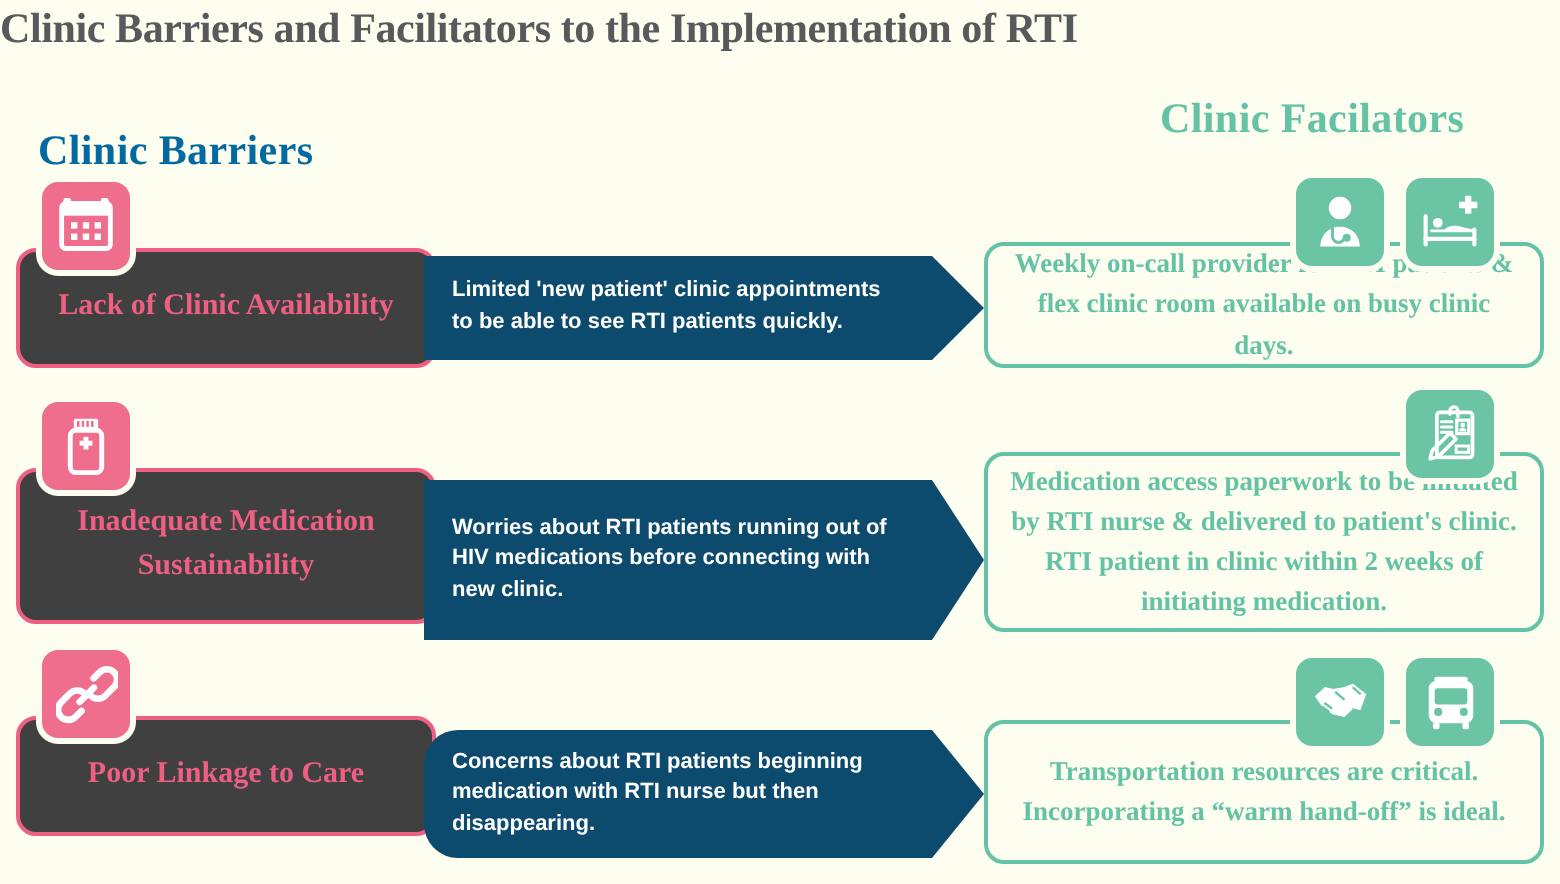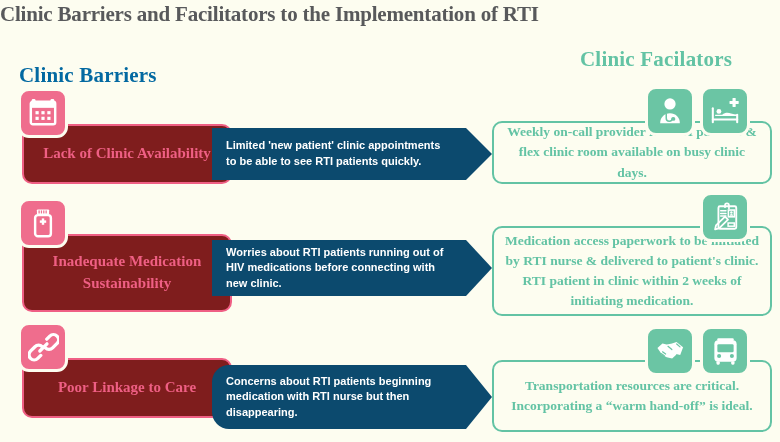--- a/index.html
+++ b/index.html
@@ -36,25 +36,24 @@
   .row1{top:86px;height:110px;}
   .row2{top:196px;height:126px;}
   .row3{top:322px;height:120px;}
 
   
   .barrier-box{
     position:absolute;
     left:8px;
     border:2px solid #ef5f84;
     border-radius:10px;
-    background:#7f1d1d;
+    background:#404040;
     box-sizing:border-box;
     display:flex;align-items:center;justify-content:center;
     text-align:center;
-    margin-left:14px;
   }
   .barrier-label{
     font-family:"Liberation Serif", serif;
     font-weight:bold;
     font-size:15px;
     color:#ef5f84;
     line-height:1.45;
     padding:0 14px;
   }
   .r1 .barrier-box{top:38px;width:210px;height:60px;}
@@ -196,21 +195,21 @@
           <rect x="13.7" y="2.6" width="1.3" height="3.2"></rect>
           <rect x="16.2" y="2.6" width="1.3" height="3.2"></rect>
           <rect x="18.7" y="2.6" width="1.3" height="3.2"></rect>
         </g>
         <rect x="7.6" y="7.6" width="16.8" height="22.6" rx="3" fill="none" stroke="#fff" stroke-width="2.6"></rect>
         <rect x="12.6" y="13.2" width="6.8" height="2.6" fill="#fff"></rect>
         <rect x="14.7" y="11.1" width="2.6" height="6.8" fill="#fff"></rect>
       </svg>
     </div>
 
-    <div class="arrow" style="left:212px;top:44px;width:280px;height:56px;">
+    <div class="arrow" style="left:212px;top:44px;width:280px;height:80px;">
       <div>
         <span>Worries about RTI patients running out of</span>
         <span>HIV medications before connecting with</span>
         <span>new clinic.</span>
       </div>
     </div>
 
     <div class="fac-box" style="left:492px;top:30px;width:280px;height:90px;">
       <div class="fac-label">
         <span>Medication access paperwork to be initiated</span><br>

